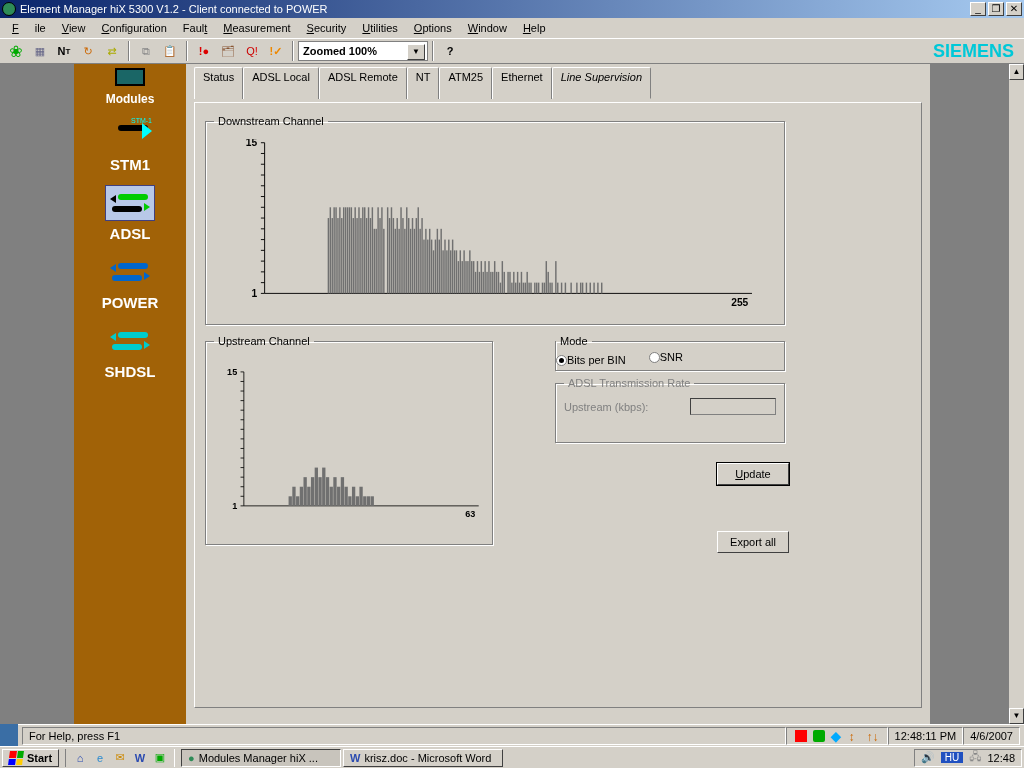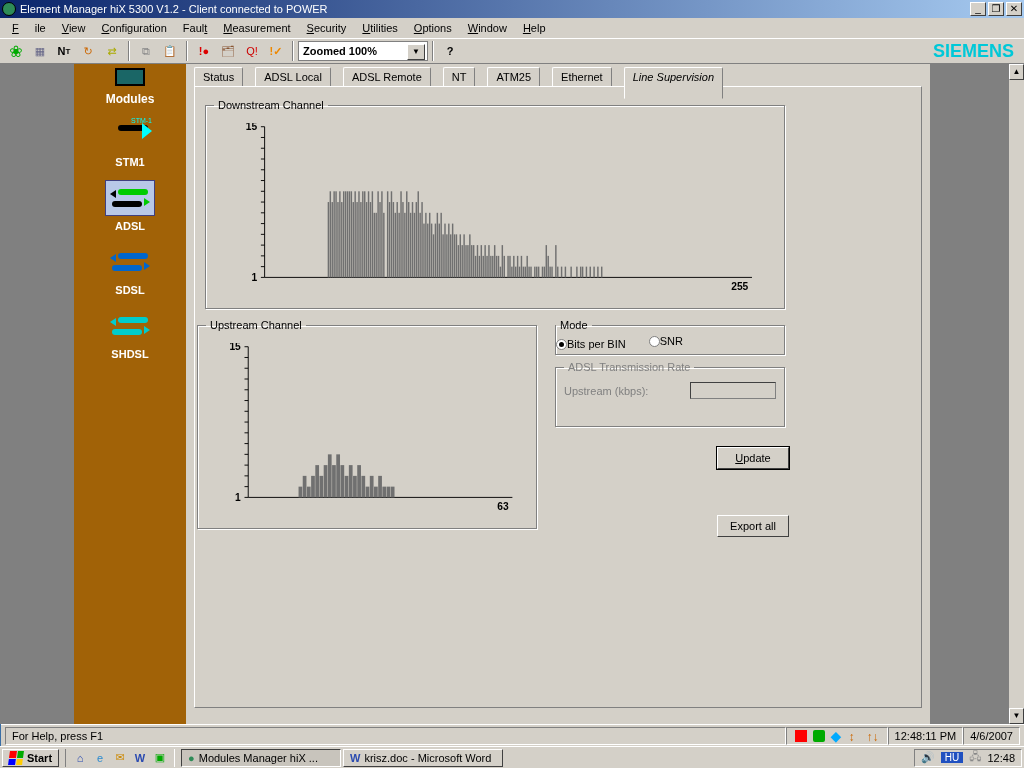--- a/index.html
+++ b/index.html
@@ -18,54 +18,54 @@
   .zoom-select { height: 20px; width: 130px; background: #fff; border: 1px solid #808080; display:flex; align-items:center; padding:0 4px; font-weight:bold; font-size:12px; position:relative;}
   .zoom-select::after { content:"▼"; font-size:8px; position:absolute; right:2px; top:2px; width:16px; height:14px; background:#d4d0c8; border:1px solid #fff; border-right-color:#404040; border-bottom-color:#404040; text-align:center; line-height:14px;}
   .workspace { position:absolute; top:64px; bottom:44px; left:0; right:0; display:flex; background:#808080;}
   .leftgray { width: 74px; background: #808080; }
   .modcol { width: 112px; background: #a16207; display:flex; flex-direction:column; align-items:center; padding-top:4px; color:#fff;}
   .modcol .chip { width:30px; height:18px; background:#1a6666; border:2px solid #000; margin-bottom:6px;}
   .modcol .hdr { font-weight:bold; font-size:12px; margin-bottom:10px;}
   .mod { display:flex; flex-direction:column; align-items:center; margin-bottom:12px; cursor:default;}
   .mod .ic { width:50px; height:36px; display:flex; align-items:center; justify-content:center; border:1px solid transparent;}
   .mod.sel .ic { background:#b8c8e8; border:1px solid #404080;}
-  .mod .lbl { margin-top:4px; color:#fff; font-size:11px; font-weight:bold;}
+  .mod .lbl { margin-top:4px; color:#fff; font-size:15px; font-weight:bold;}
   .conn-shape { position:relative; width:36px; height:18px;}
   .conn-shape .top { position:absolute; width:30px; height:6px; border-radius:3px; top:0; left:6px;}
   .conn-shape .bot { position:absolute; width:30px; height:6px; border-radius:3px; bottom:0; left:0;}
   .conn-shape .arr-l { position:absolute; left:-2px; top:1px; width:0; height:0; border-top:4px solid transparent; border-bottom:4px solid transparent;}
   .conn-shape .arr-r { position:absolute; right:-2px; bottom:1px; width:0; height:0; border-top:4px solid transparent; border-bottom:4px solid transparent;}
   .content { flex:1; background:#d4d0c8; position:relative; margin-right:0;}
   .rightgray { width: 94px; background:#808080; position:relative;}
   .rightgray .vscroll { position:absolute; right:0; top:0; bottom:0; width:16px; background:#d4d0c8; border-left:1px solid #808080;}
   .rightgray .vscroll .up,.rightgray .vscroll .down { height:16px; background:#d4d0c8; border:1px solid #fff; border-right-color:#404040; border-bottom-color:#404040; text-align:center; line-height:14px; font-size:8px;}
   .rightgray .vscroll .down { position:absolute; bottom:0; left:0; right:0;}
   .tabs { display:flex; padding:2px 8px 0 8px;}
-  .tab { padding:2px 8px; background:#d4d0c8; border:1px solid #808080; border-bottom:none; border-top-left-radius:2px; border-top-right-radius:2px; margin-right:12px; height:32px; line-height:14px; border-top-color:#fff; border-left-color:#fff; position:relative; top:1px;}
+  .tab { padding:2px 8px; background:#d4d0c8; border:1px solid #808080; border-bottom:none; border-top-left-radius:2px; border-top-right-radius:2px; margin-right:0px; height:32px; line-height:14px; border-top-color:#fff; border-left-color:#fff; position:relative; top:1px;}
   .tab.active { background:#d4d0c8; z-index:2; border-bottom:1px solid #d4d0c8; margin-bottom:-1px; font-weight:normal;font-style:italic;}
-  .tabbody { border:1px solid #808080; border-top-color:#fff; border-left-color:#fff; margin:0 8px 8px 8px; position:absolute; top:22px; bottom:8px; left:0; right:0; background:#d4d0c8;}
+  .tabbody { border:1px solid #808080; border-top-color:#fff; border-left-color:#fff; margin:16px 8px 8px 8px; position:absolute; top:22px; bottom:8px; left:0; right:0; background:#d4d0c8;}
   fieldset { border:1px solid #808080; box-shadow: inset 1px 1px 0 #fff, 1px 1px 0 #fff; padding:8px; position:absolute;}
   fieldset legend { padding:0 4px; color:#000; }
   .downstream { left:10px; top:12px; width:580px; height:210px;}
-  .upstream   { left:2px; top:232px; width:340px; height:210px;}
+  .upstream   { left:10px; top:232px; width:288px; height:210px;}
   .mode-fs    { left:360px; top:232px; width:230px; height:36px; padding:4px 0;}
   .rate-fs    { left:360px; top:274px; width:230px; height:66px; padding:6px 8px;}
   .btn { background:#d4d0c8; border:1px solid #fff; border-right-color:#404040; border-bottom-color:#404040; padding:2px 8px; min-width:72px; text-align:center; height:22px; display:inline-flex; align-items:center; justify-content:center;}
   .btn.def { box-shadow: 0 0 0 1px #000; }
   .update-btn { position:absolute; left:522px; top:360px;}
   .export-btn { position:absolute; left:522px; top:428px;}
   .radio { display:inline-flex; align-items:center; margin-right:20px; }
   .radio .r { width:11px; height:11px; border-radius:50%; border:1px solid #808080; background:#fff; display:inline-flex; align-items:center; justify-content:center;}
   .radio .r .dot { width:5px; height:5px; border-radius:50%; background:#000;}
   .rate-row { display:flex; align-items:center; margin:3px 0; color:#808080;}
   .rate-row .rl { flex:1;}
   .rate-row .rv { width:86px; height:17px; background:#d4d0c8; border:1px solid #808080; border-top-color:#404040; border-left-color:#404040;}
   .chart { position:absolute; left:18px; right:10px; top:12px; bottom:12px;}
   .chart svg { width:100%; height:100%;}
-  .statusbar { position:absolute; left:1px; right:0; bottom:22px; height:22px; background:#d4d0c8; border-top:1px solid #fff; display:flex; align-items:center; padding:0 4px;}
+  .statusbar { position:absolute; left:18px; right:0; bottom:22px; height:22px; background:#d4d0c8; border-top:1px solid #fff; display:flex; align-items:center; padding:0 4px;}
   .statusbar .cell { border:1px solid #808080; border-top-color:#808080; border-left-color:#808080; border-right-color:#fff; border-bottom-color:#fff; padding:1px 6px; height:18px; line-height:14px;}
   .statusbar .led { width:12px; height:12px; margin:0 2px; display:inline-block;}
   .taskbar { position:absolute; left:0; right:0; bottom:0; height:22px; background:#d4d0c8; border-top:1px solid #fff; display:flex; align-items:center; padding:0 2px;}
   .start { background:#d4d0c8; border:1px solid #fff; border-right-color:#404040; border-bottom-color:#404040; padding:1px 6px; height:18px; display:flex; align-items:center; gap:4px; font-weight:bold;}
   .winflag { width:14px; height:14px; display:grid; grid-template-columns:1fr 1fr; grid-template-rows:1fr 1fr; gap:1px; transform: skewX(-8deg);}
   .winflag span:nth-child(1){background:#f00;} .winflag span:nth-child(2){background:#0a0;} .winflag span:nth-child(3){background:#00f;} .winflag span:nth-child(4){background:#fc0;}
   .ql { display:flex; gap:4px; margin:0 6px; border-left:1px solid #808080; border-right:1px solid #fff; padding:0 6px; height:18px; align-items:center;}
   .ql span { width:16px; height:16px; display:flex; align-items:center; justify-content:center;}
   .taskbtn { background:#d4d0c8; border:1px solid #fff; border-right-color:#404040; border-bottom-color:#404040; padding:1px 6px; height:18px; width:160px; overflow:hidden; white-space:nowrap; display:flex; align-items:center; gap:4px;}
   .taskbtn.act { border:1px solid #404040; border-right-color:#fff; border-bottom-color:#fff; background:#c8c4bc;}
@@ -156,21 +156,21 @@
 
     <div class="mod">
       <div class="ic">
           <div class="conn-shape">
         <div class="top" style="background:#06c;"></div>
             <div class="arr-r" style="border-left:6px solid #06c;"></div>
         <div class="bot" style="background:#06c;"></div>
             <div class="arr-l" style="border-right:6px solid #06c;"></div>
       </div>
         </div>
-      <div class="lbl">SDSL</div>
+      <div class="lbl">POWER</div>
     </div>
 
     <div class="mod">
       <div class="ic">
           <div class="conn-shape">
         <div class="top" style="background:#0cc;"></div>
             <div class="arr-r" style="border-left:6px solid #0cc;"></div>
         <div class="bot" style="background:#0cc;"></div>
             <div class="arr-l" style="border-right:6px solid #0cc;"></div>
       </div>

